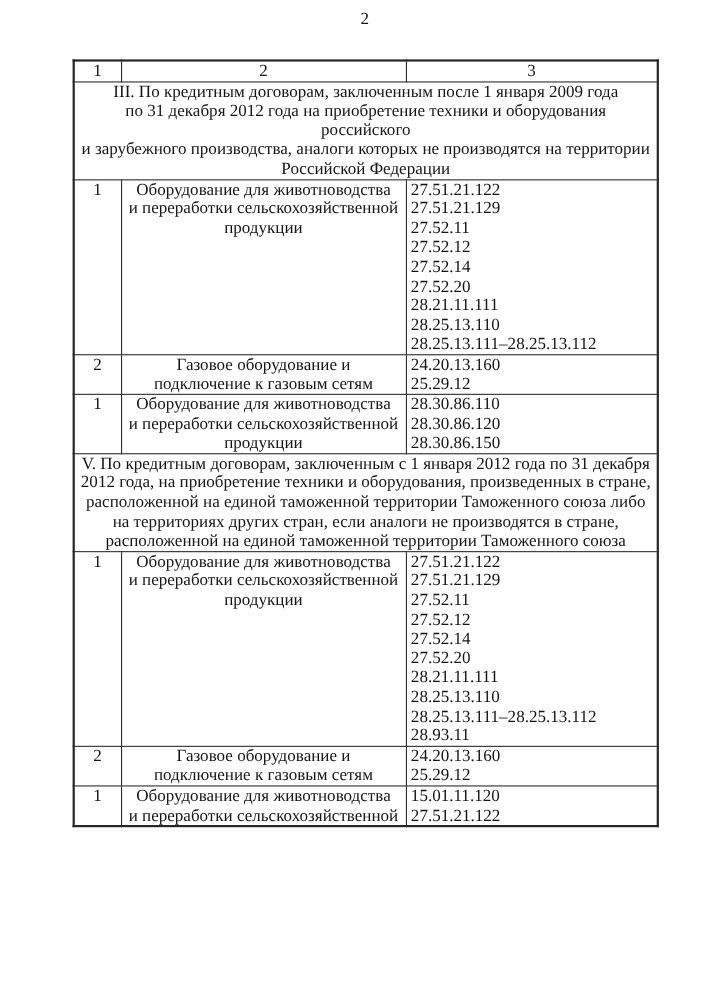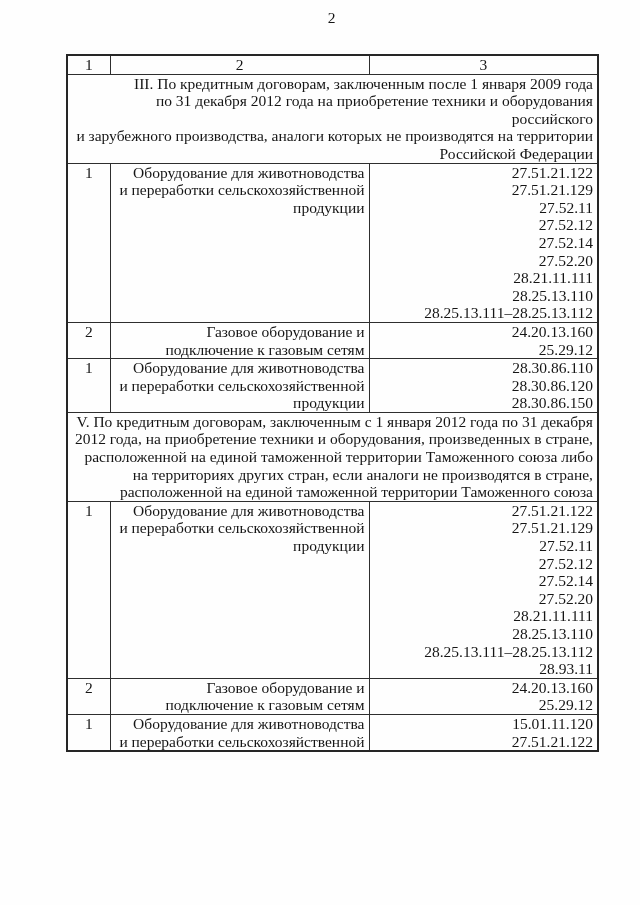--- a/index.html
+++ b/index.html
@@ -43,28 +43,28 @@
     overflow: hidden;
   }
   
   table.doc-table {
     border: 2px solid #262626;
   }
   td.col-num {
     text-align: center;
   }
   td.col-name {
-    text-align: right;
+    text-align: center;
     padding-left: 6px;
   }
   td.col-codes {
-    text-align: right;
+    text-align: left;
   }
   td.section {
-    text-align: right;
+    text-align: center;
     padding-left: 3px;
   }
   tr.header-row td {
     text-align: center;
   }
 </style>
 </head>
 <body>
 
 <div id="page">

